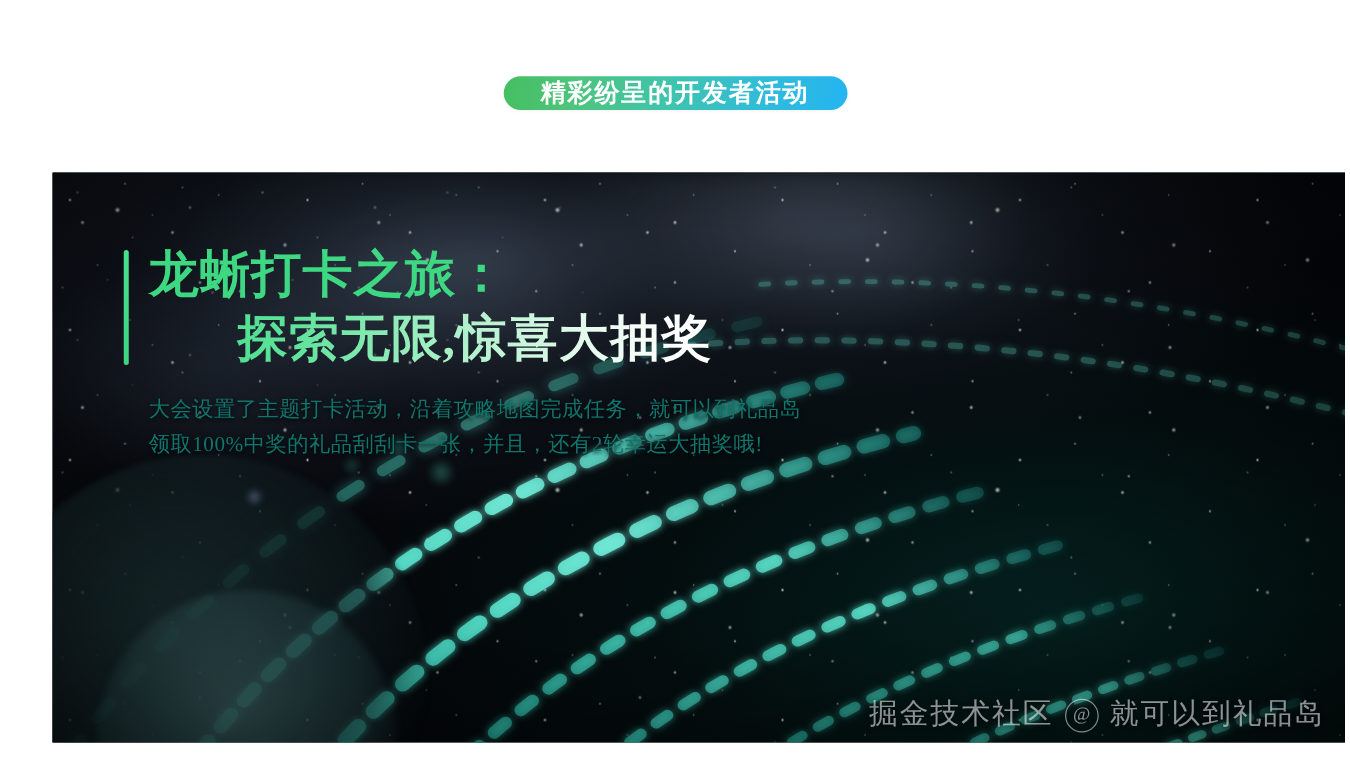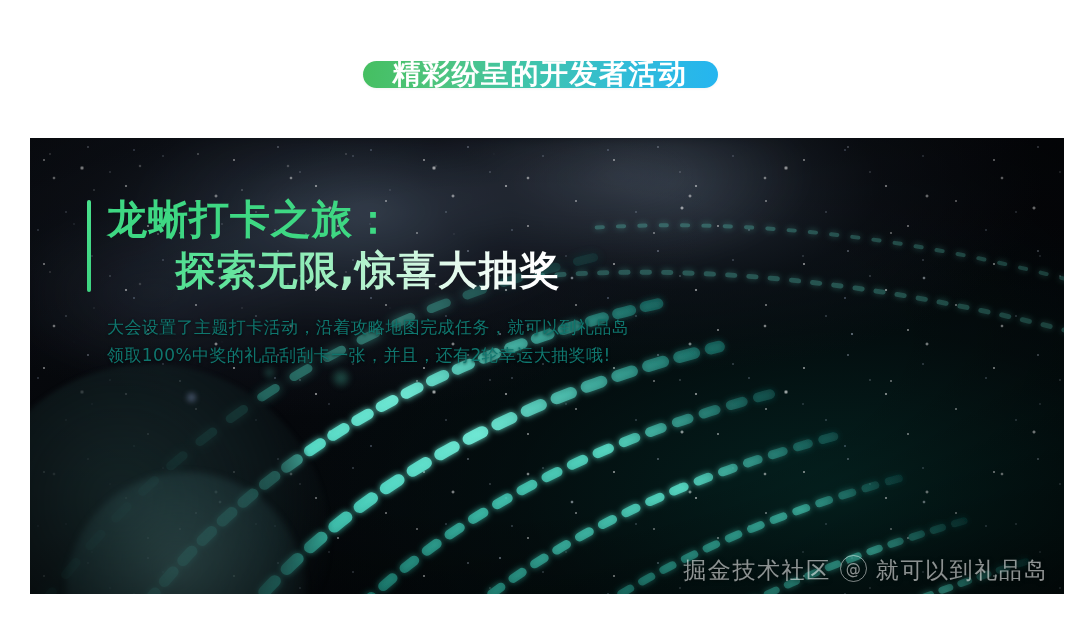--- a/index.html
+++ b/index.html
@@ -29,39 +29,40 @@
   }
   .section-badge {
     display: inline-flex;
     align-items: center;
     justify-content: center;
     height: 27px;
     padding: 0 30px;
     border-radius: 21px;
     background: linear-gradient(95deg, #45bf61 0%, #4ec47f 22%, #3fc4ad 48%, #31bcd8 74%, #25b5f0 100%);
     color: #ffffff;
-    font-size: 28px;
+    font-size: 20px;
     font-weight: bold;
     letter-spacing: 1.5px;
     line-height: 1;
     white-space: nowrap;
     margin-top: 10px;
     box-shadow: 0 1px 3px rgba(0,0,0,0.05);
   }
 
   
   .banner {
     position: absolute;
-    left: 30px;
+    left: 42px;
     top: 138px;
     width: 1034px;
     height: 456px;
     overflow: hidden;
     background: #05070a;
     isolation: isolate;
+    font-family: Liberation Serif, serif;
   }
 
   
   .bg-base {
     position: absolute;
     inset: 0;
     background:
       radial-gradient(ellipse 55% 60% at 26% 18%, #1d2530 0%, rgba(16,20,28,0.75) 38%, rgba(5,7,10,0) 72%),
       radial-gradient(ellipse 48% 55% at 62% 10%, #232b36 0%, rgba(15,20,27,0.6) 42%, rgba(5,7,10,0) 75%),
       radial-gradient(ellipse 70% 80% at 78% 78%, #04211f 0%, rgba(3,18,18,0.6) 45%, rgba(2,5,7,0) 80%),
@@ -227,21 +228,21 @@
   }
   .subtext p { margin: 0; white-space: nowrap; }
 
   
   .watermark {
     position: absolute;
     right: 16px;
     bottom: 8px;
     z-index: 6;
     display: flex;
-    align-items: flex-start;
+    align-items: flex-end;
     gap: 9px;
     color: rgba(255,255,255,.55);
     font-size: 23px;
     letter-spacing: 1.6px;
     white-space: nowrap;
     text-shadow: 0 1px 4px rgba(0,0,0,.55);
   }
   .watermark .at {
     display: inline-flex;
     align-items: center;

